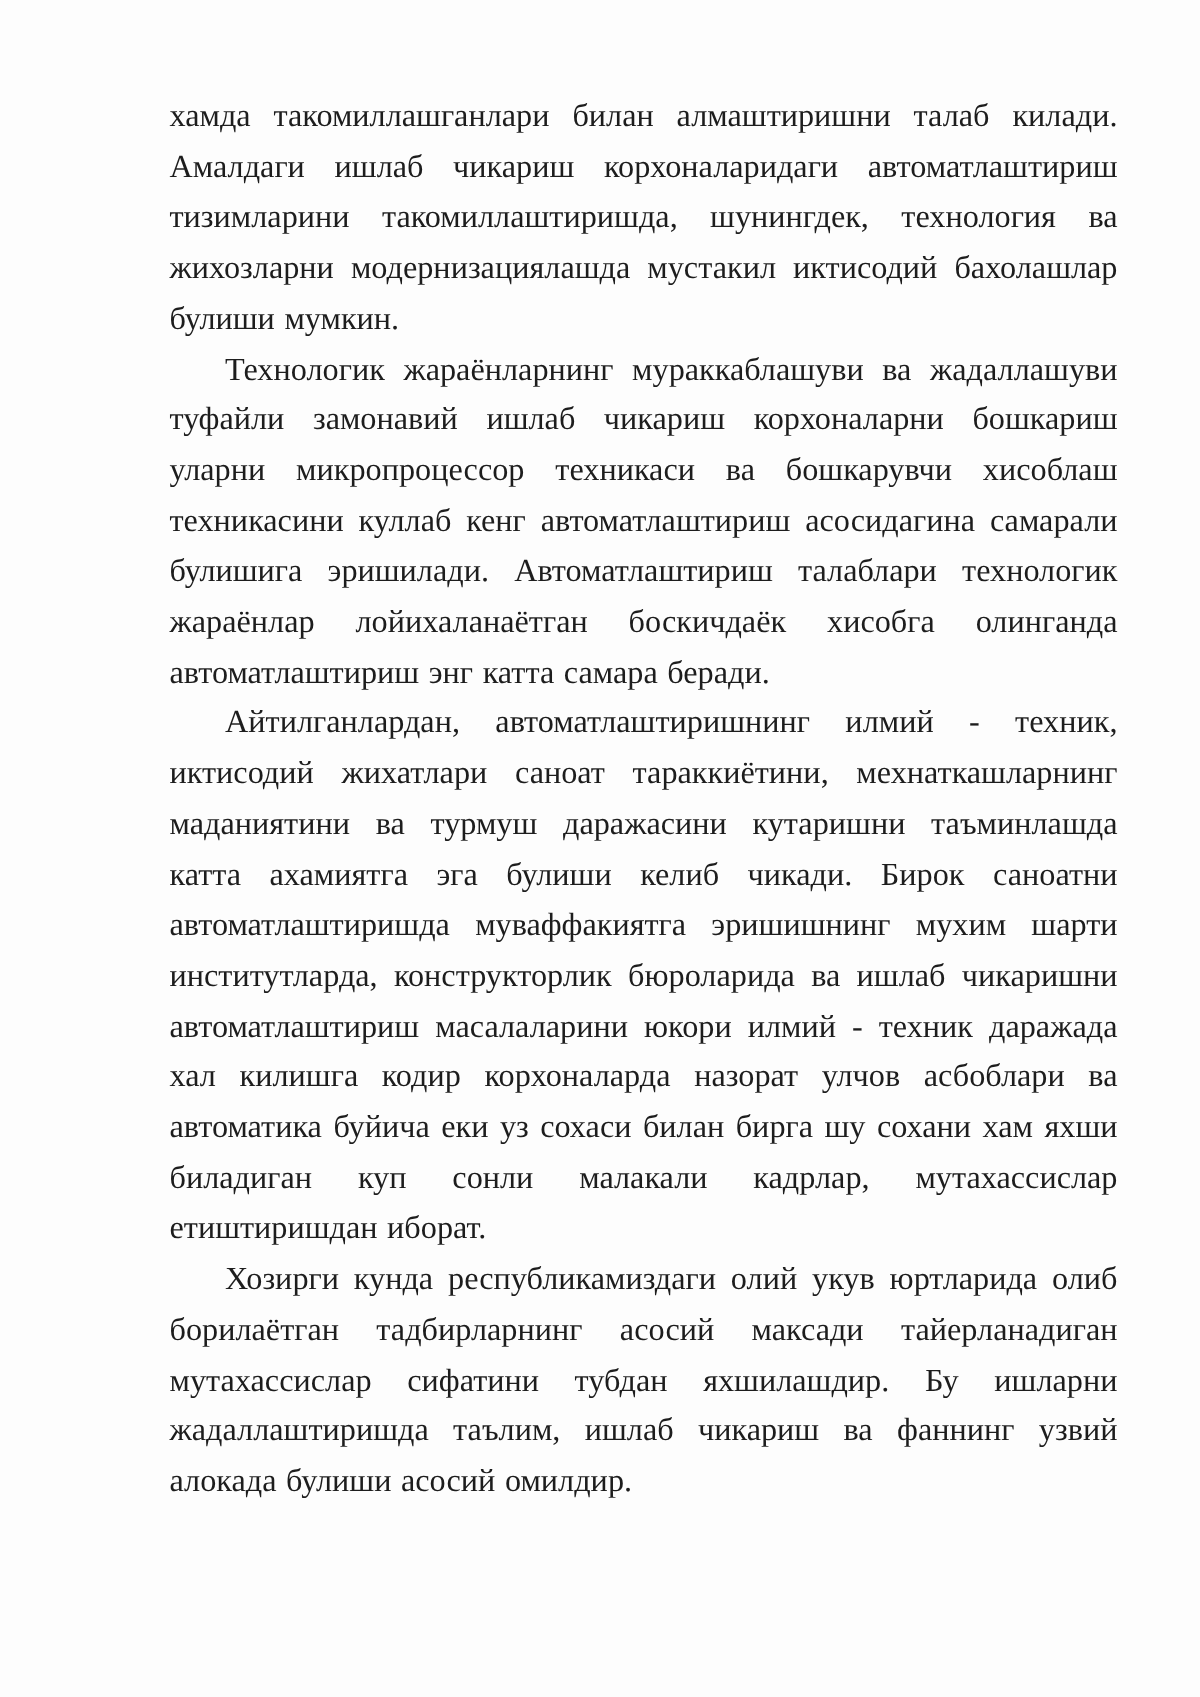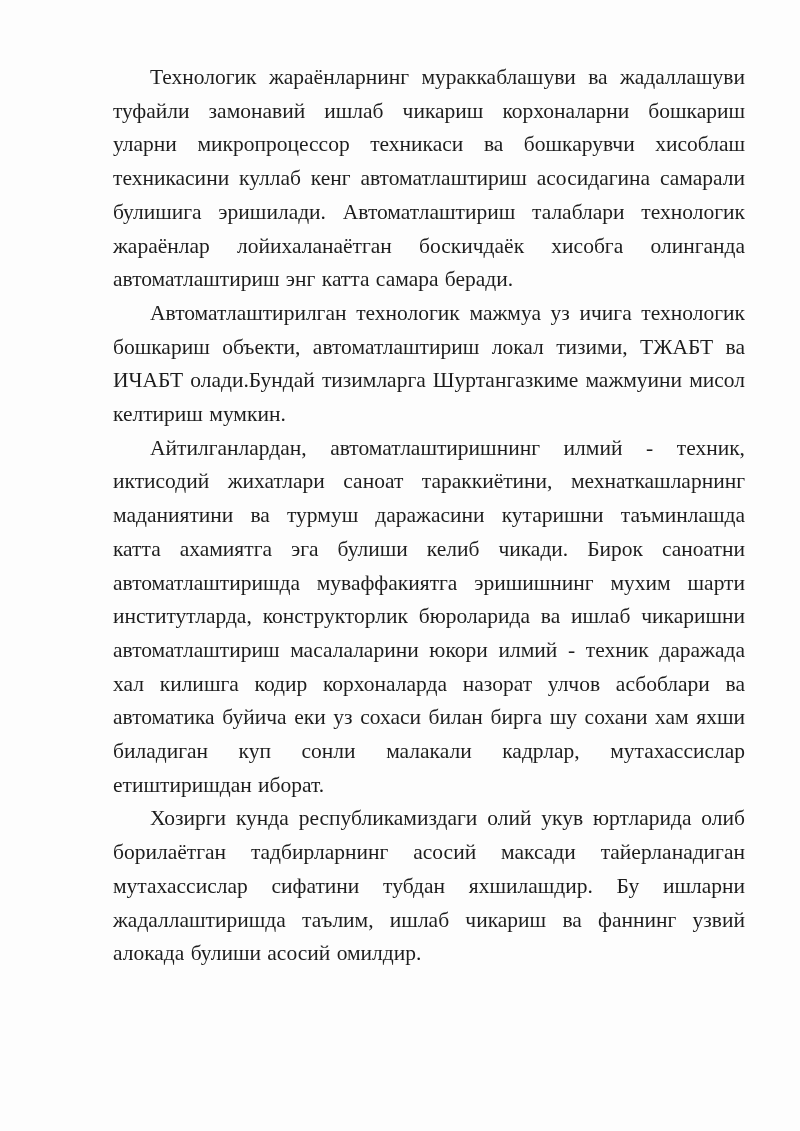--- a/index.html
+++ b/index.html
@@ -34,19 +34,19 @@
   }
   p.para.no-indent {
     text-indent: 0;
   }
 </style>
 </head>
 <body>
 
 <div class="page">
   <div class="content">
+    <p class="para no-indent">хамда такомиллашганлари билан алмаштиришни талаб килади. Амалдаги ишлаб чикариш корхоналаридаги автоматлаштириш тизимларини такомиллаштиришда, шунингдек, технология ва жихозларни модернизациялашда мустакил иктисодий бахолашлар булиши мумкин.</p>
     <p class="para">Технологик жараёнларнинг мураккаблашуви ва жадаллашуви туфайли замонавий ишлаб чикариш корхоналарни бошкариш уларни микропроцессор техникаси ва бошкарувчи хисоблаш техникасини куллаб кенг автоматлаштириш асосидагина самарали булишига эришилади. Автоматлаштириш талаблари технологик жараёнлар лойихаланаётган боскичдаёк хисобга олинганда автоматлаштириш энг катта самара беради.</p>
-    <p class="para">Автоматлаштирилган технологик мажмуа уз ичига технологик бошкариш объекти, автоматлаштириш локал тизими, ТЖАБТ ва ИЧАБТ олади.Бундай тизимларга Шуртангазкиме мажмуини мисол келтириш мумкин.</p>
     <p class="para">Айтилганлардан, автоматлаштиришнинг илмий - техник, иктисодий жихатлари саноат тараккиётини, мехнаткашларнинг маданиятини ва турмуш даражасини кутаришни таъминлашда катта ахамиятга эга булиши келиб чикади. Бирок саноатни автоматлаштиришда муваффакиятга эришишнинг мухим шарти институтларда, конструкторлик бюроларида ва ишлаб чикаришни автоматлаштириш масалаларини юкори илмий - техник даражада хал килишга кодир корхоналарда назорат улчов асбоблари ва автоматика буйича еки уз сохаси билан бирга шу сохани хам яхши биладиган куп сонли малакали кадрлар, мутахассислар етиштиришдан иборат.</p>
     <p class="para">Хозирги кунда республикамиздаги олий укув юртларида олиб борилаётган тадбирларнинг асосий максади тайерланадиган мутахассислар сифатини тубдан яхшилашдир. Бу ишларни жадаллаштиришда таълим, ишлаб чикариш ва фаннинг узвий алокада булиши асосий омилдир.</p>
 
   </div>
 </div>
 
 </body></html>

